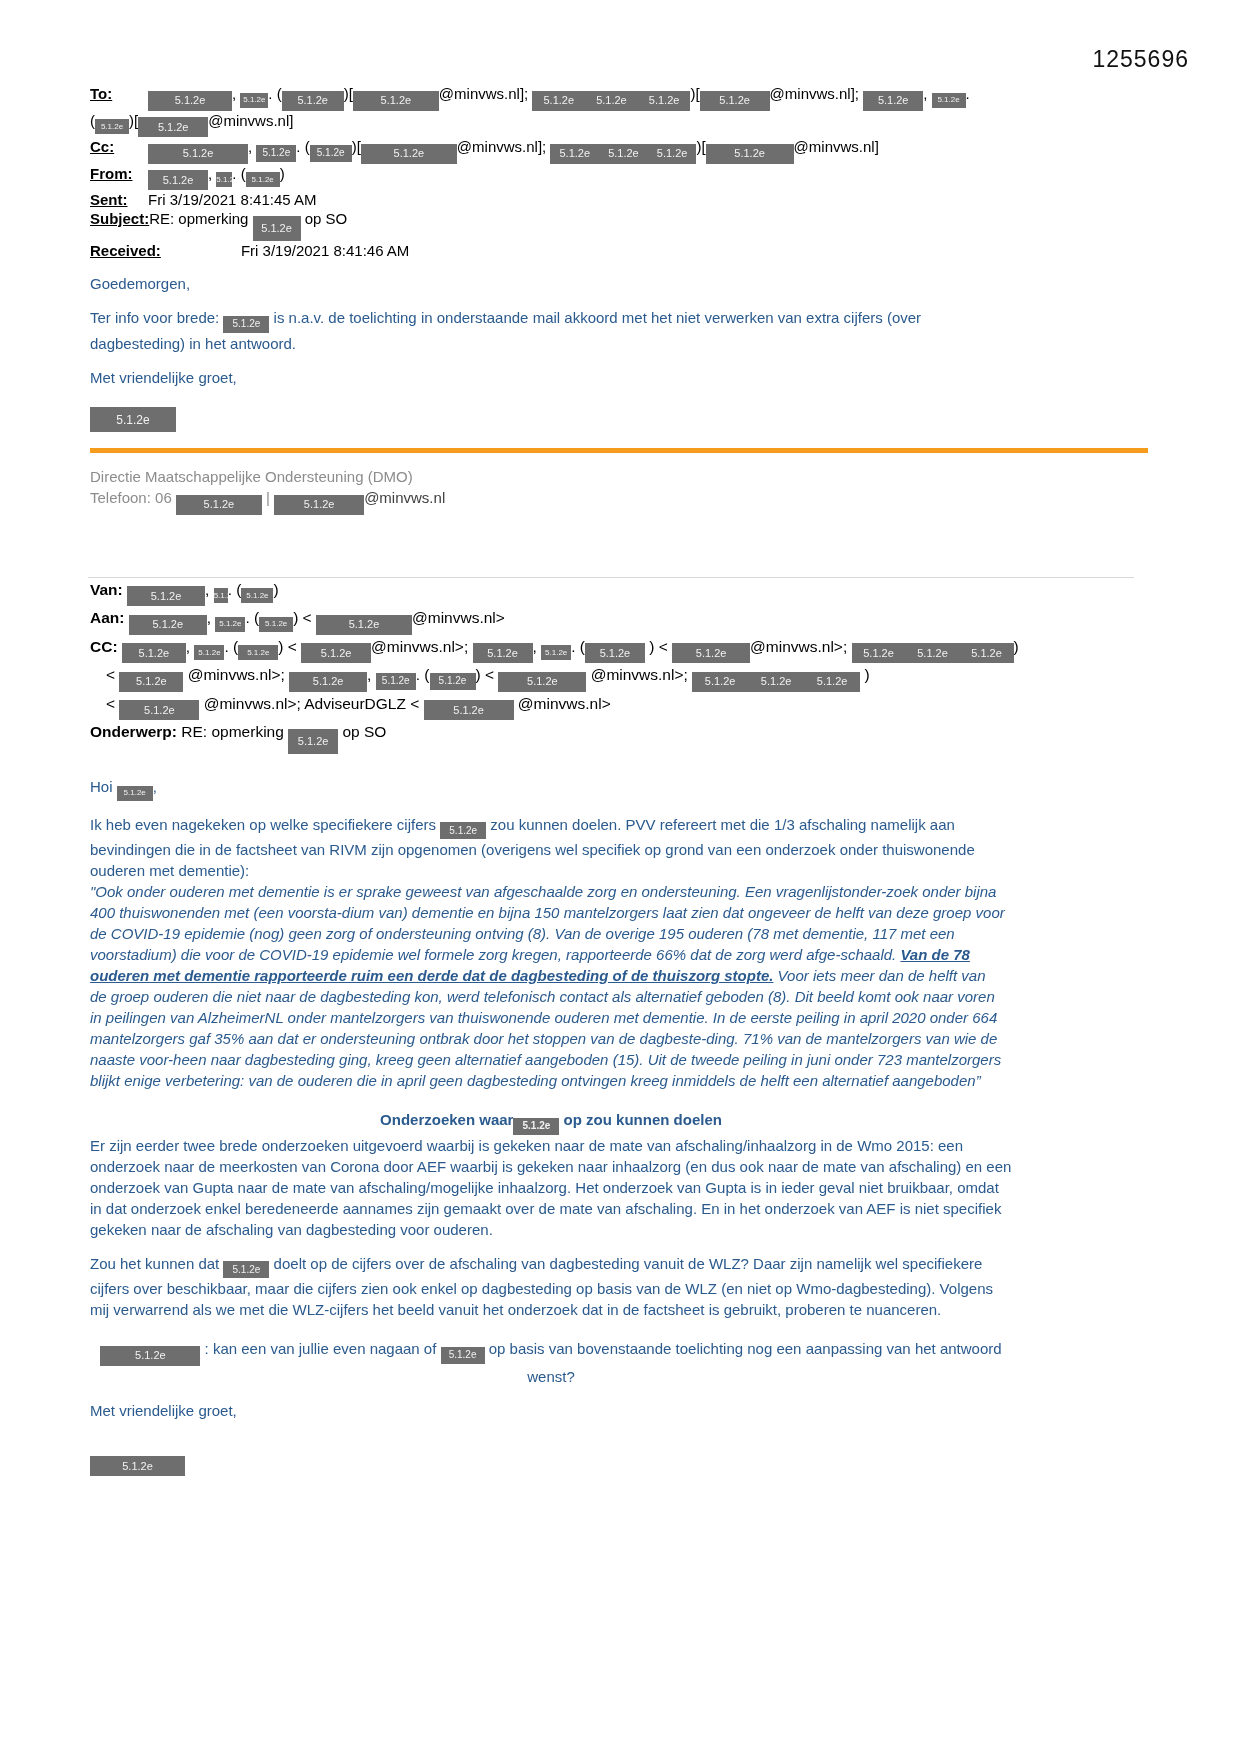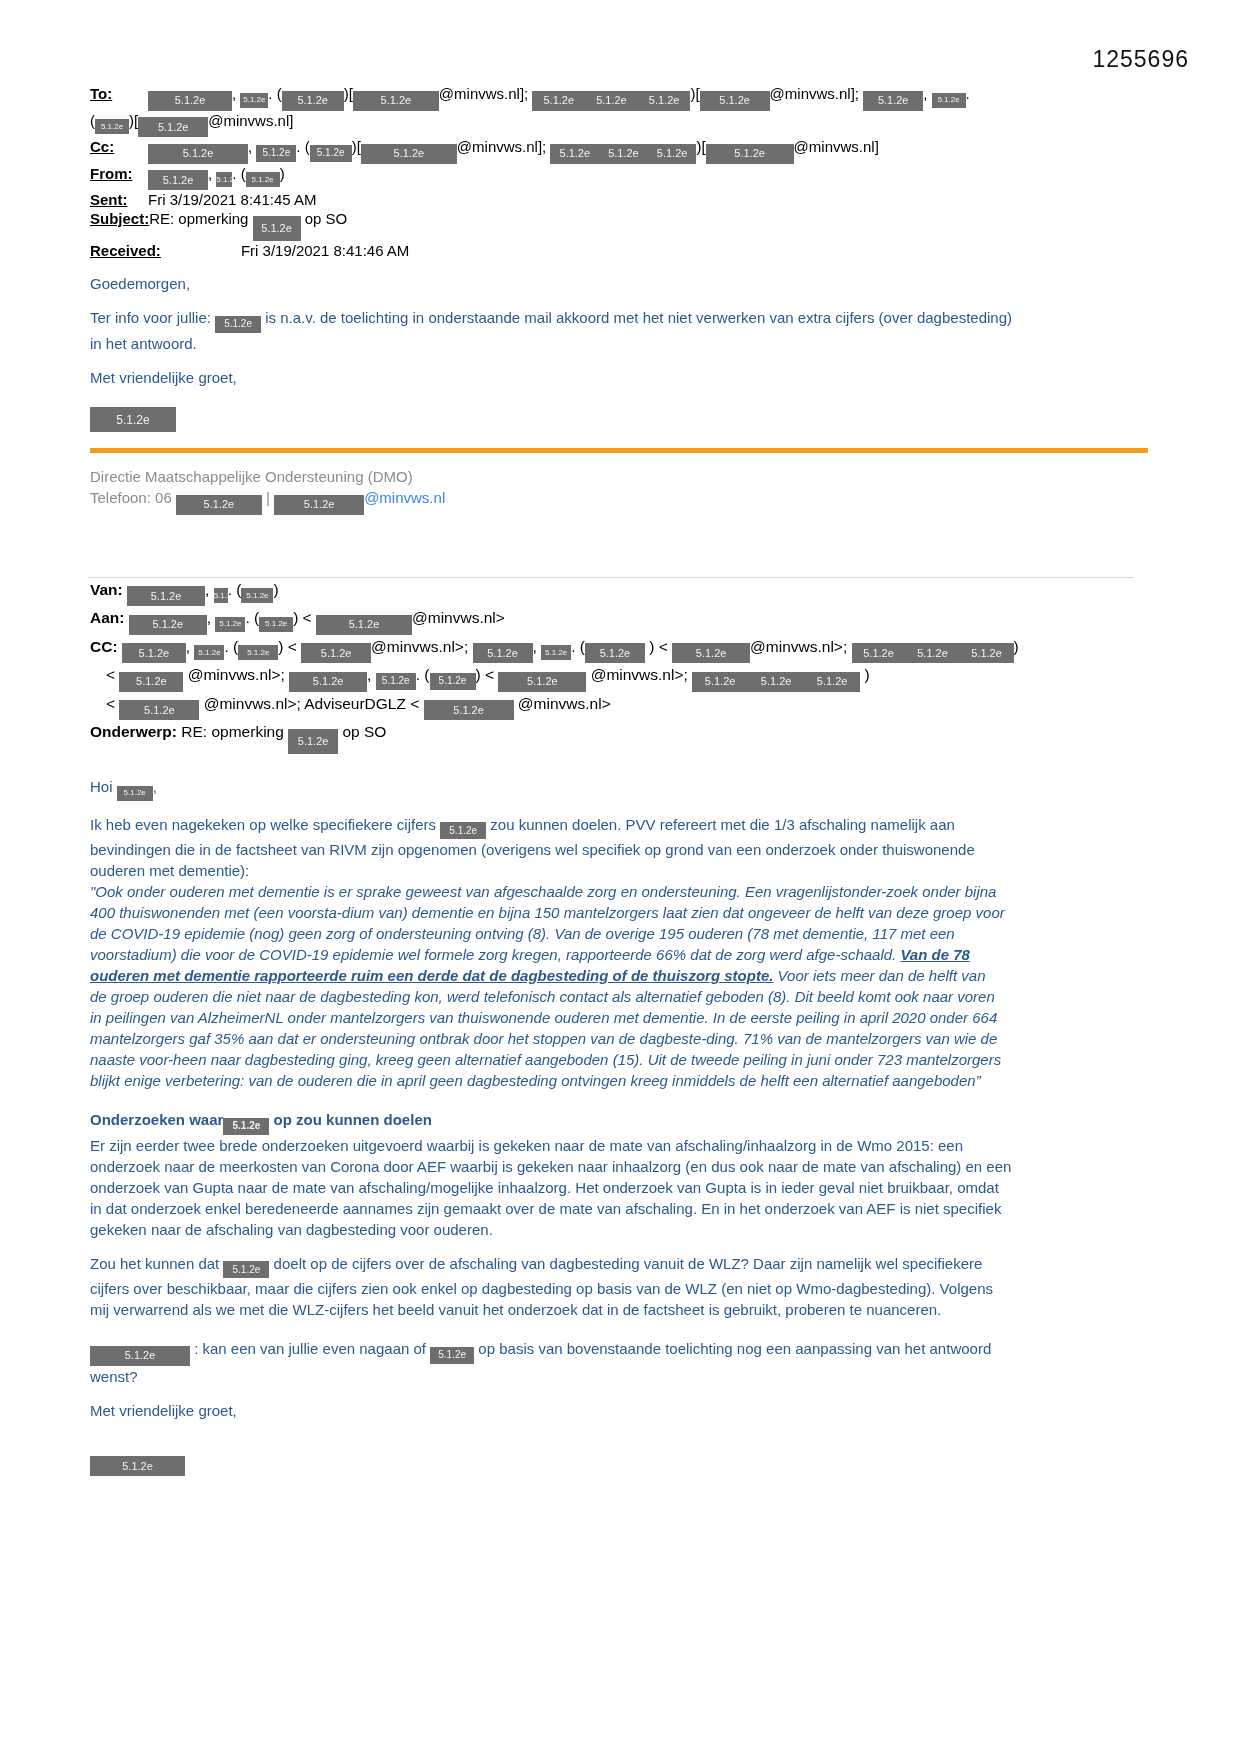--- a/index.html
+++ b/index.html
@@ -33,27 +33,27 @@
   .redact.md{min-width:60px;}
   .redact.sm{height:17px;font-size:10px;vertical-align:-4px;min-width:40px;}
   .redact.xs{height:15px;font-size:8px;vertical-align:-3px;min-width:14px;overflow:hidden;}
   .redact.tall{height:25px;font-size:11px;vertical-align:-8px;}
   .redact.block{height:25px;font-size:12px;}
   
   .body-blue{color:#2a5a8e;font-size:15px;line-height:21px;max-width:922px;}
   .p{margin:0;}
   .mt-sm{margin-top:9px;}
   .mt{margin-top:13px;}
-  .mt-lg{margin-top:18px;}
+  .mt-lg{margin-top:18px;text-align:center;}
   .mt-xl{margin-top:22px;}
   .sig-redact{margin-top:15px;}
   .orange-rule{margin-top:16px;height:5px;width:1058px;background:#f59c1e;}
   .signature{margin-top:13px;font-size:15px;line-height:21px;color:#8c8c8c;}
   .sig-link{color:#2e74b5;text-decoration:underline;}
-  .mail{color:#3b82f6;}
+  .mail{color:#404040;}
   .thin-rule{margin-top:62px;height:1px;width:1046px;background:#d8d8d8;margin-left:-2px;}
   
   .hdr2{font-size:15.5px;color:#000;}
   .hdr2 .hrow2{line-height:23px;white-space:nowrap;}
   .hdr2 .indent{padding-left:16px;}
   .b{font-weight:bold;}
   
   .quote{font-style:italic;max-width:916px;}
   .qb{font-weight:bold;text-decoration:underline;}
   .h-bold{font-weight:bold;}
@@ -134,21 +134,21 @@
           </span><span> op SO</span></span>
     </div>
     <div class="hrow">
       <span class="hlabel">Received:</span>
       <span class="hval"><span style="display: inline-block; width: 80px;"></span><span>Fri 3/19/2021 8:41:46 AM</span></span>
     </div>
   </div>
 
   <div class="body-blue">
     <p class="p mt">Goedemorgen,</p>
-    <p class="p mt"><span>Ter info voor jullie: </span><span class="redact sm" style="width: 46px;">
+    <p class="p mt"><span>Ter info voor brede: </span><span class="redact sm" style="width: 46px;">
           <i>5.1.2e</i>
         </span><span> is n.a.v. de toelichting in onderstaande mail akkoord met het niet verwerken van extra cijfers (over dagbesteding) in het antwoord.</span></p>
     <p class="p mt">Met vriendelijke groet,</p>
     <p class="p sig-redact"><span class="redact block" style="width: 86px;">
           <i>5.1.2e</i>
         </span></p>
   </div>
 
   <div class="orange-rule"></div>
 

